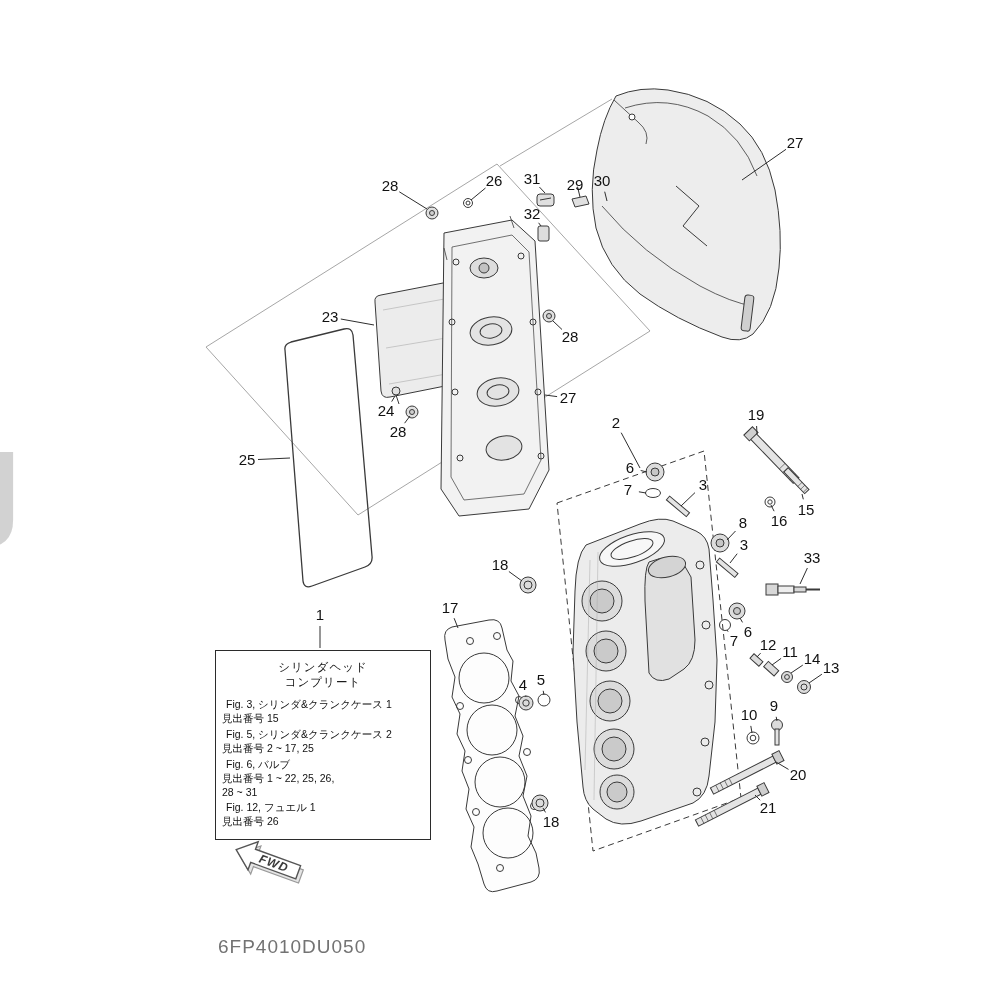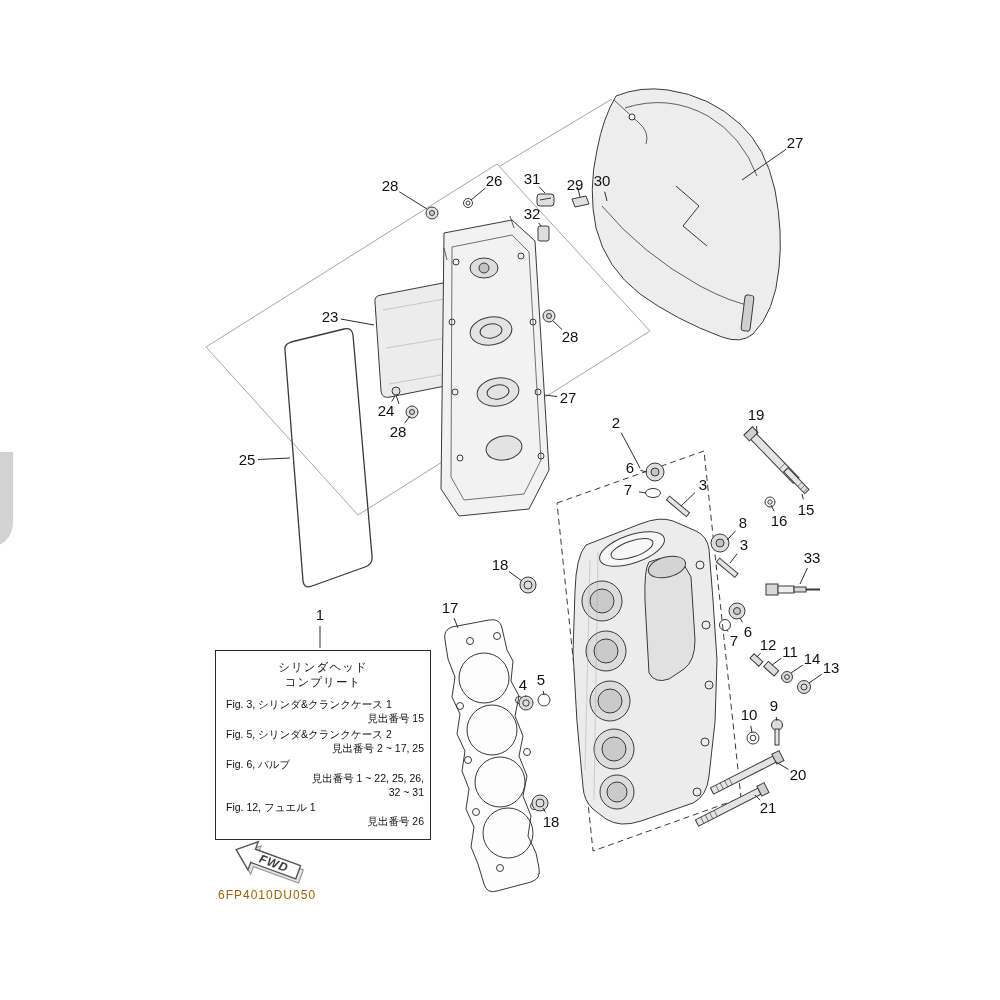--- a/index.html
+++ b/index.html
@@ -13,26 +13,26 @@
   .overlay{position:absolute;left:0;top:0;width:1000px;height:1000px;z-index:3;}
   .overlay line{stroke:#2e2e2e;stroke-width:1;}
   .labels{position:absolute;left:0;top:0;z-index:4;width:0;height:0;}
   .part-label{position:absolute;transform:translate(-50%,-55%);font-size:15px;color:#111;}
   .info-box{position:absolute;left:215px;top:650px;width:216px;z-index:4;background:#fff;
     border:1.5px solid #2b2b2b;padding:9px 6px 10px;box-sizing:border-box;font-size:10.5px;
     color:#111;line-height:1.32;}
   .ib-title{text-align:center;font-size:11.5px;letter-spacing:1px;}
   .ib-title-last{margin-bottom:8px;}
   .ib-fig{padding-left:4px;margin-top:2px;}
-  .ib-ref{text-align:right;}
+  .ib-ref{text-align:left;}
   .fwd{position:absolute;left:230px;top:834px;width:84px;height:58px;z-index:4;}
   .fwd-shadow{fill:#e4e4e4;stroke:#9a9a9a;stroke-width:1.2;}
   .fwd-front{fill:#fff;stroke:#555;stroke-width:1.4;}
   .fwd text{font-size:12px;font-style:italic;font-weight:bold;fill:#3b3b3b;letter-spacing:1px;}
-  .code{position:absolute;left:218px;top:888px;z-index:4;font-size:12px;letter-spacing:1px;color:#a16207;}
+  .code{position:absolute;left:218px;top:936px;z-index:4;font-size:19px;letter-spacing:1px;color:#737373;}
 </style>
 </head>
 <body>
 
 <div class="page">
 
   <svg class="drawing" viewBox="0 0 1000 1000" width="1000" height="1000">
     <g stroke="#3a3a3a" fill="none" stroke-width="1">
 
       <path d="M206,347 L497,164 L650,331 L358,515 Z" stroke="#8f8f8f" stroke-width="0.8"></path>
@@ -344,21 +344,21 @@
 
   <div class="info-box">
     <div class="ib-title">シリンダヘッド</div>
     <div class="ib-title ib-title-last">コンプリート</div>
     <div class="ib-fig">Fig. 3, シリンダ&amp;クランクケース 1</div>
     <div class="ib-ref">見出番号 15</div>
     <div class="ib-fig">Fig. 5, シリンダ&amp;クランクケース 2</div>
     <div class="ib-ref">見出番号 2 ~ 17, 25</div>
     <div class="ib-fig">Fig. 6, バルブ</div>
     <div class="ib-ref">見出番号 1 ~ 22, 25, 26,</div>
-    <div class="ib-ref">32 ~ 31</div>
+    <div class="ib-ref">28 ~ 31</div>
     <div class="ib-fig">Fig. 12, フュエル 1</div>
     <div class="ib-ref">見出番号 26</div>
   </div>
 
   <svg class="fwd" viewBox="0 0 84 58">
     <g transform="rotate(20 40 28)">
       <path class="fwd-shadow" d="M8,31 L26,16 L26,24 L74,24 L74,38 L26,38 L26,46 Z"></path>
       <path class="fwd-front" d="M4,28 L22,13 L22,21 L70,21 L70,35 L22,35 L22,43 Z"></path>
       <text x="29" y="32">FWD</text>
     </g>

